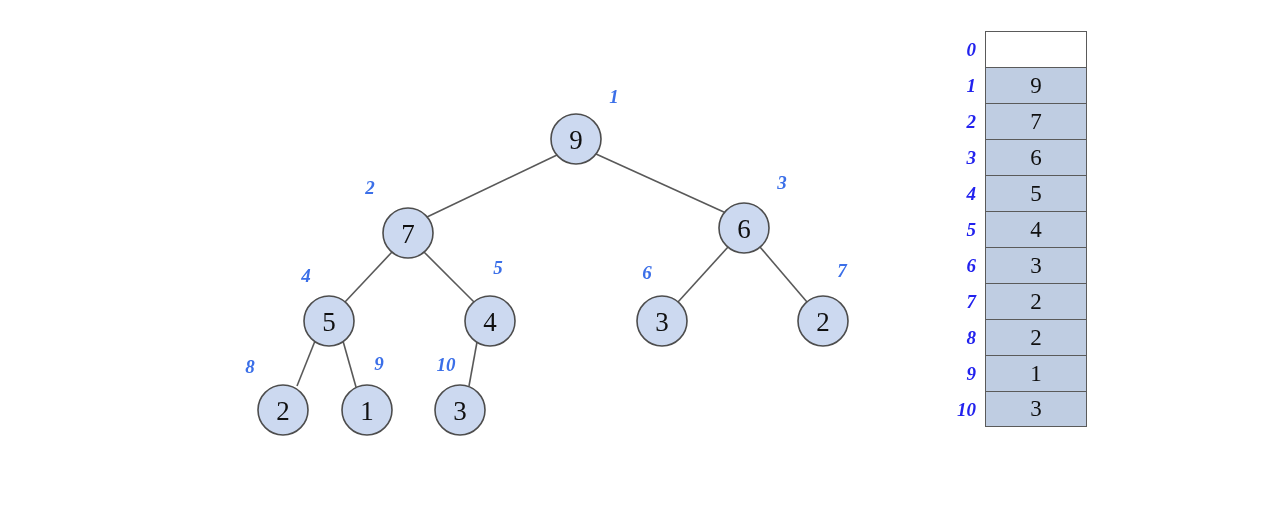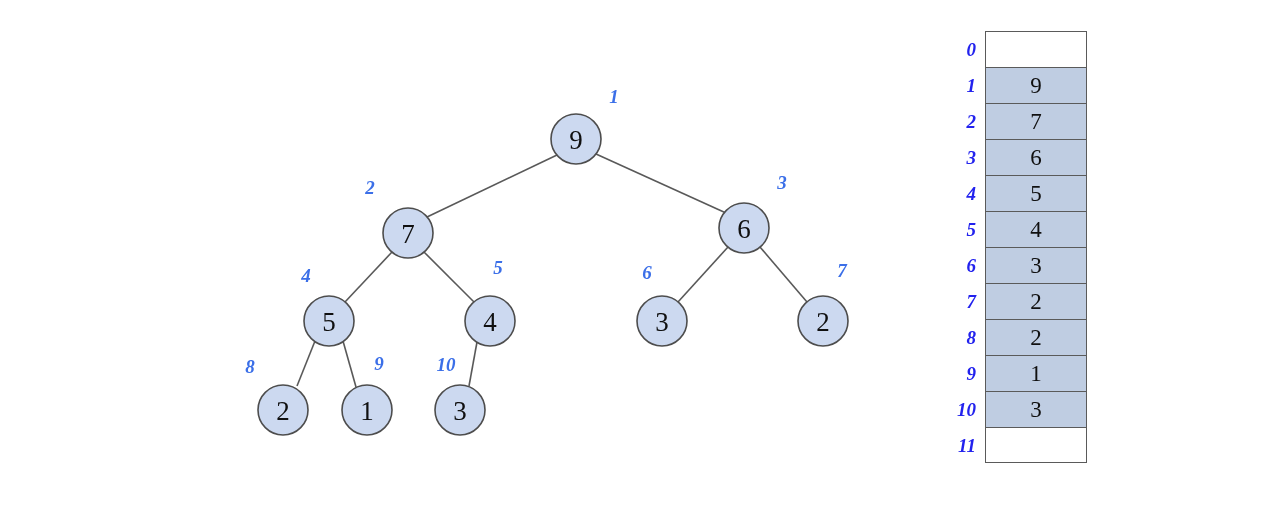--- a/index.html
+++ b/index.html
@@ -212,19 +212,15 @@
         <div class="array-cell filled">2</div>
       </div>
       <div class="array-row">
         <div class="array-index">9</div>
         <div class="array-cell filled">1</div>
       </div>
       <div class="array-row">
         <div class="array-index">10</div>
         <div class="array-cell filled">3</div>
       </div>
-      <div class="array-row">
-        <div class="array-index">11</div>
-        <div class="array-cell"></div>
-      </div>
     </div>
 
 </div>
 
 </body></html>

